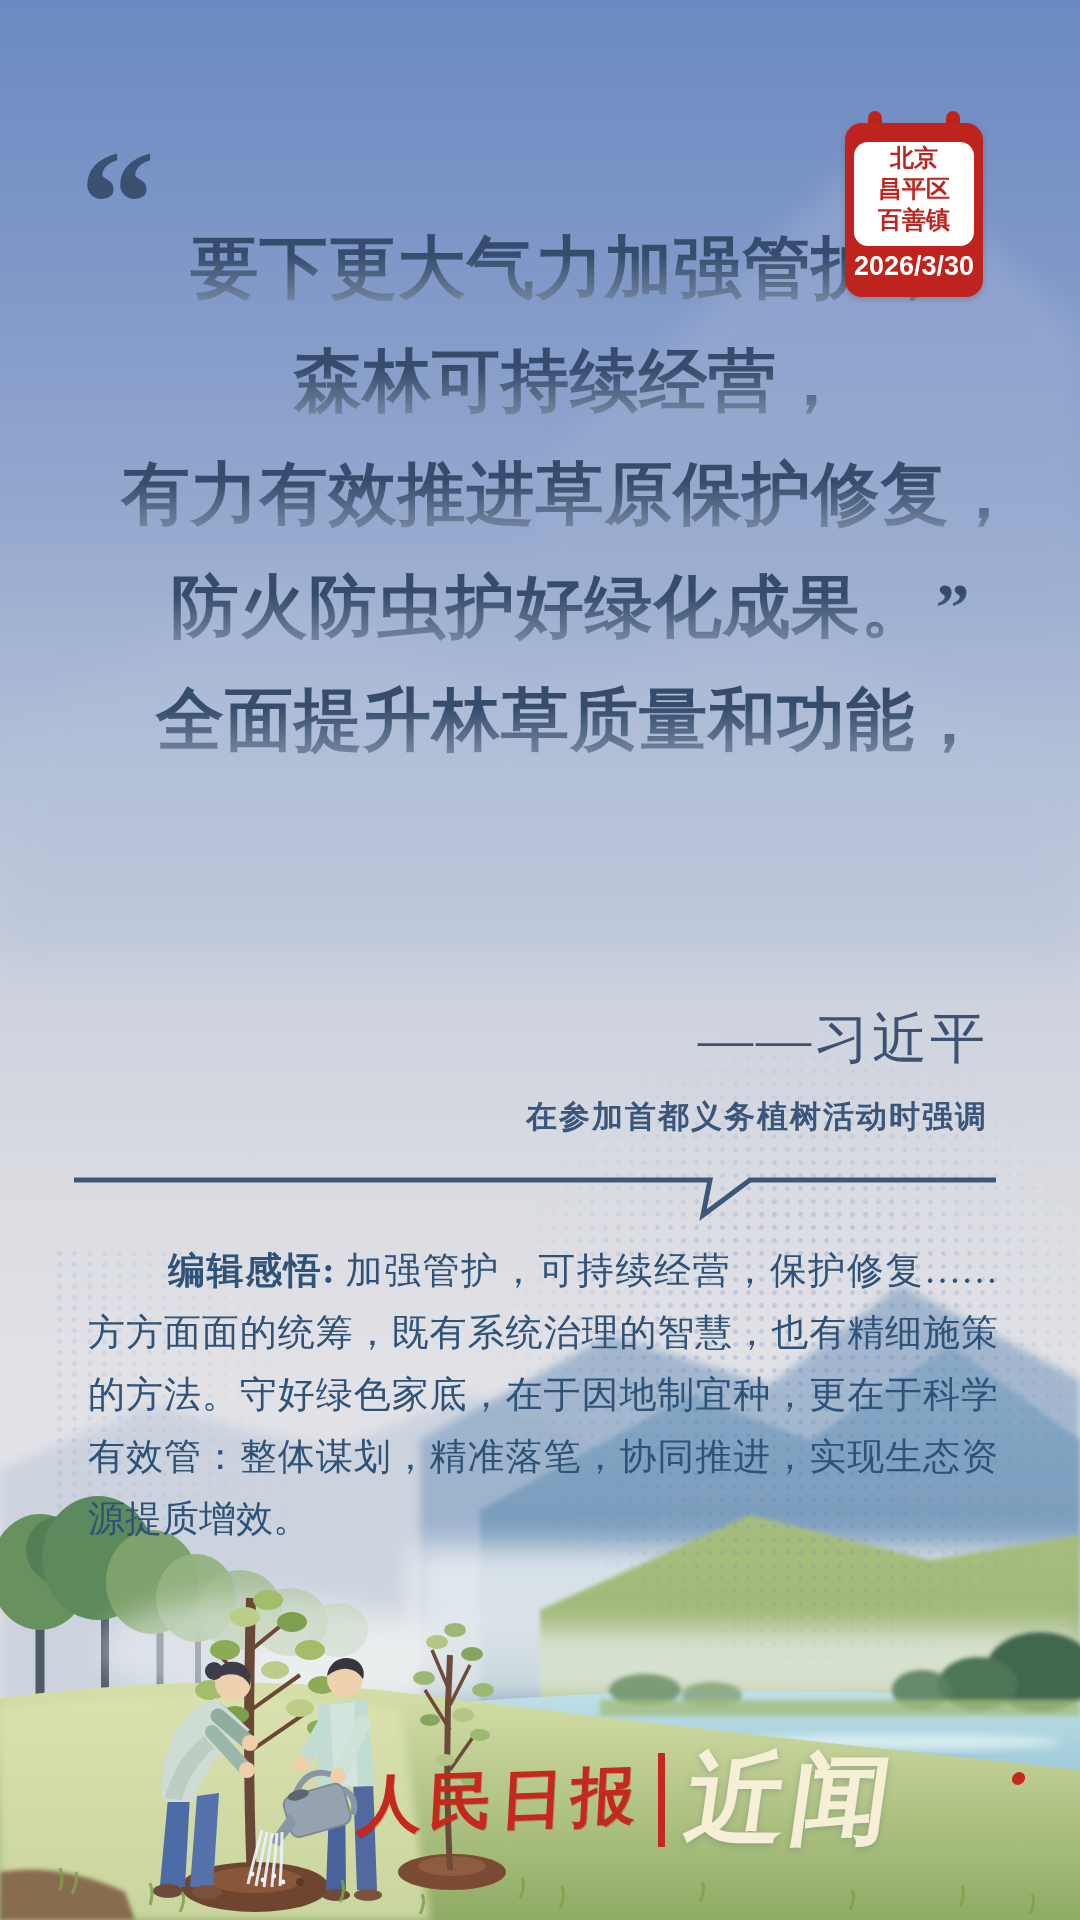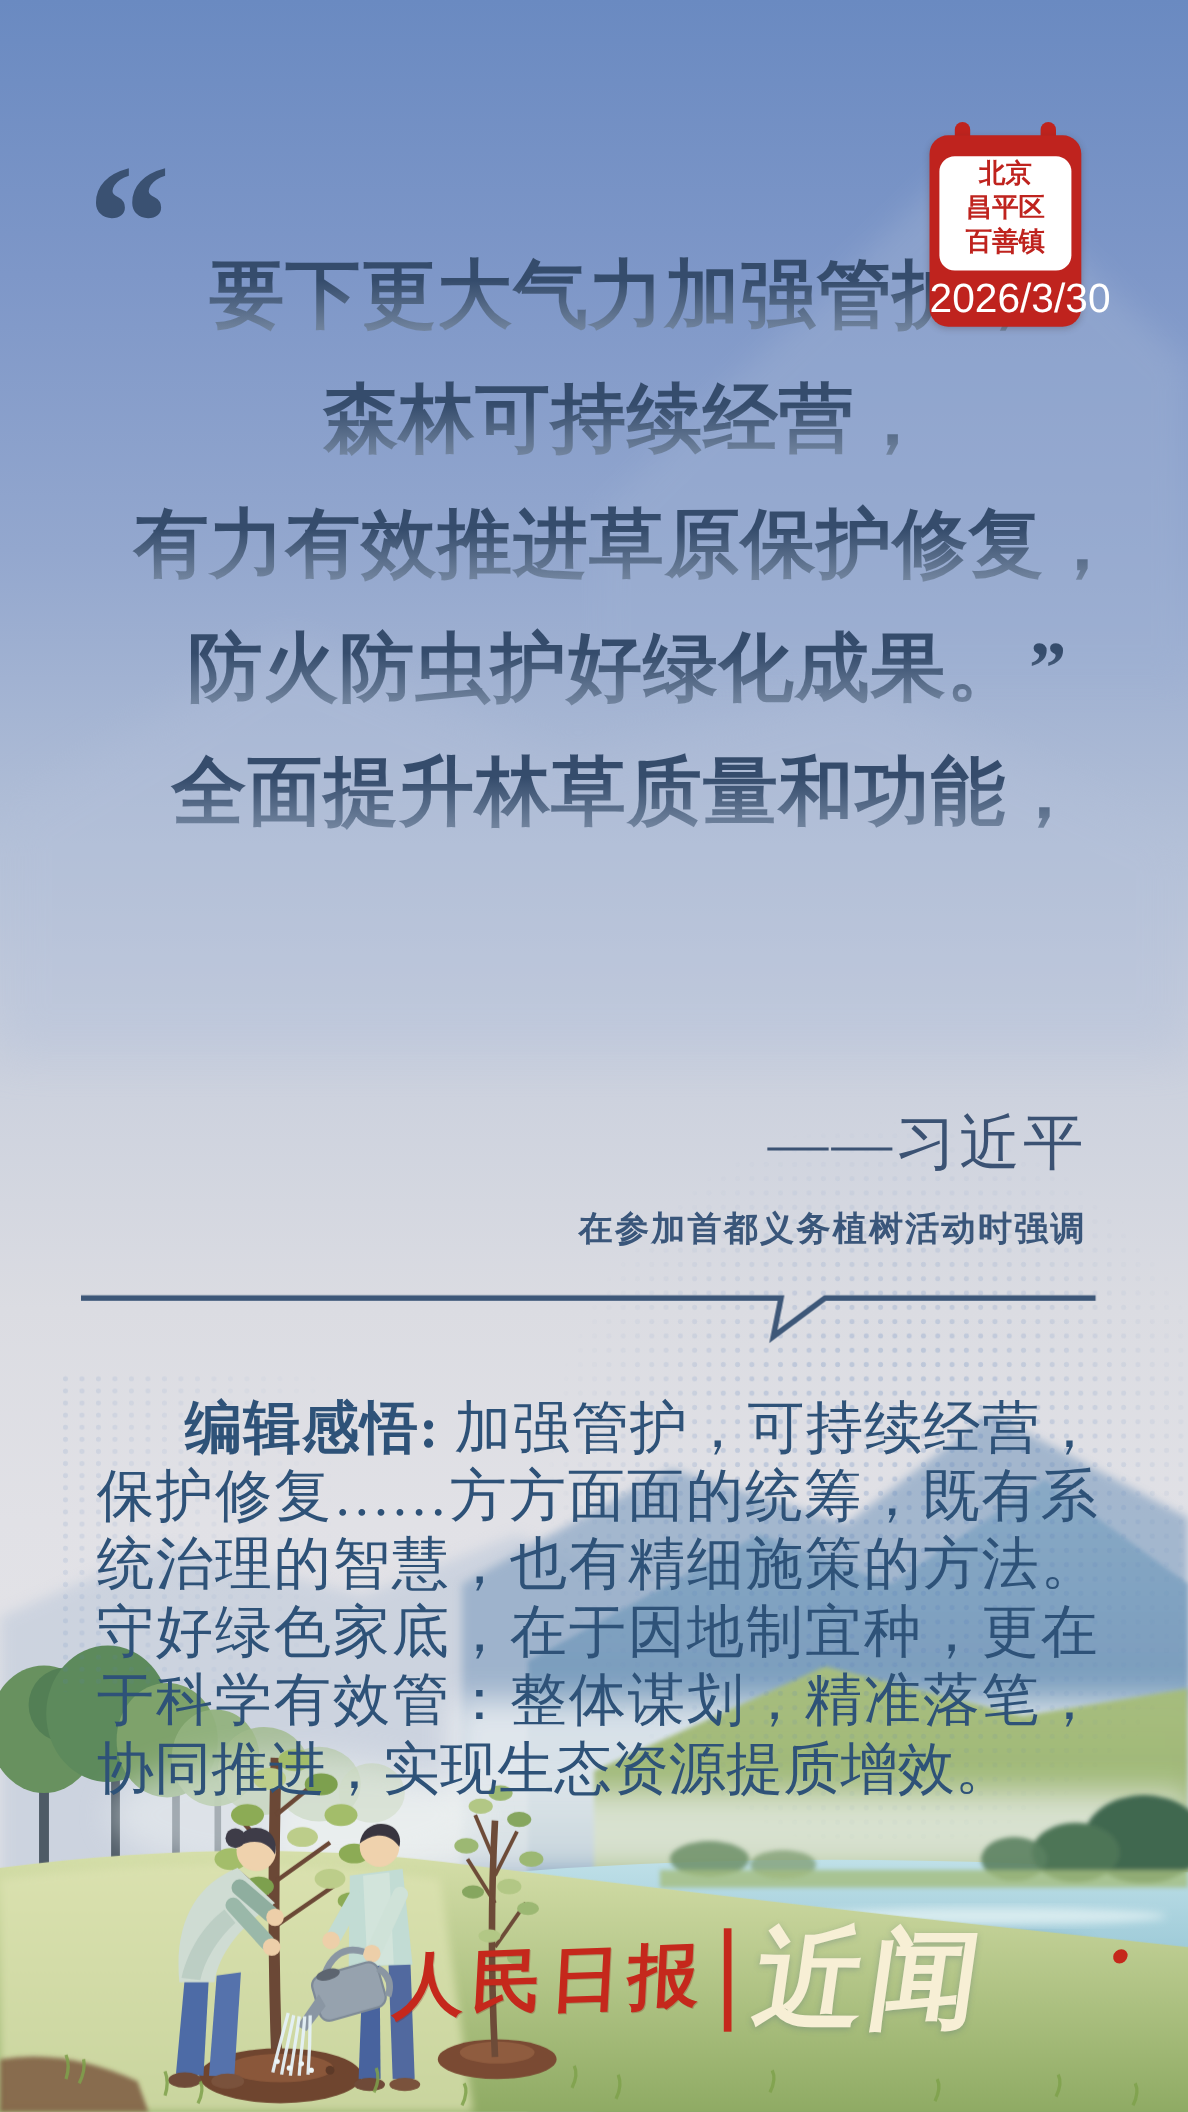--- a/index.html
+++ b/index.html
@@ -8,35 +8,35 @@
     background:linear-gradient(180deg,#6a8ac1 0%,#7e97c8 13%,#93a7ce 26%,#b3c0d7 40%,#cdd2de 52%,#dbdce2 62%,#e1e1e6 72%,#e3e3e7 80%);}
   .layer{position:absolute;left:0;top:0;}
   
   .calendar{position:absolute;left:845px;top:111px;width:138px;z-index:6;font-family:"Liberation Sans","DejaVu Sans",sans-serif;}
   .cal-tab{position:absolute;top:0;width:14px;height:36px;border-radius:7px;background:#bf231e;}
   .cal-tab.t1{left:23px}.cal-tab.t2{left:101px}
   .cal-body{position:absolute;left:0;top:12px;width:138px;height:174px;background:#bf231e;border-radius:17px;box-shadow:0 2px 6px rgba(60,40,40,.25);}
   .cal-panel{position:absolute;left:9px;top:19px;width:120px;height:104px;background:#ffffff;border-radius:14px;
     display:flex;flex-direction:column;justify-content:flex-start;align-items:center;}
   .cal-loc{color:#bf231e;font-weight:bold;font-size:24px;line-height:31px;text-align:center;white-space:nowrap;}
-  .cal-date{position:absolute;left:0;top:128px;width:138px;text-align:center;color:#ffffff;font-weight:normal;font-size:37px;}
+  .cal-date{position:absolute;left:0;top:128px;width:138px;text-align:center;color:#ffffff;font-weight:bold;font-size:27px;}
   
   .qmark-open{position:absolute;left:80px;top:128px;font-size:150px;line-height:1;font-weight:bold;color:#3a5172;z-index:5;letter-spacing:-6px;}
   .quote{position:absolute;left:90px;top:212px;width:960px;z-index:5;}
   .q{font-size:68px;font-weight:bold;line-height:113px;letter-spacing:1px;color:#41587a;white-space:nowrap;text-align:center;}
   @supports (-webkit-background-clip: text){
     .q{background:linear-gradient(180deg,#354c6c 38%,#95a5bc 102%);-webkit-background-clip:text;background-clip:text;-webkit-text-fill-color:transparent;}
   }
   .qclose{font-size:68px;letter-spacing:0;padding-left:6px;}
   .attr{position:absolute;right:92px;top:1002px;font-size:55px;font-weight:normal;color:#3b5273;letter-spacing:3px;z-index:5;white-space:nowrap;}
   .attr-sub{position:absolute;right:92px;top:1096px;font-size:31px;font-weight:bold;color:#3a567a;letter-spacing:2px;z-index:5;white-space:nowrap;text-align:right;}
   .divider{position:absolute;left:74px;top:1168px;z-index:5;}
   
   .editor{position:absolute;left:88px;top:1240px;width:910px;z-index:5;
-    font-size:52px;line-height:62px;color:#2e5278;text-align:justify;text-indent:80px;margin-top:28px;}
+    font-size:37px;line-height:62px;color:#2e5278;text-align:justify;text-indent:80px;}
   .editor b{font-weight:bold;}
   
   .dots{position:absolute;pointer-events:none;z-index:4;
     background-image:radial-gradient(circle,rgba(92,130,188,.30) 2px,rgba(92,130,188,0) 2.7px);
     background-size:13px 13px;}
   .dots-right{left:430px;top:1000px;width:650px;height:780px;opacity:.8;
     -webkit-mask-image:radial-gradient(ellipse 62% 55% at 58% 45%,#000 30%,transparent 78%);
     mask-image:radial-gradient(ellipse 62% 55% at 58% 45%,#000 30%,transparent 78%);}
   .dots-left{left:52px;top:1248px;width:280px;height:290px;opacity:.45;background-size:15px 11px;
     -webkit-mask-image:linear-gradient(90deg,#000 0%,transparent 92%);

